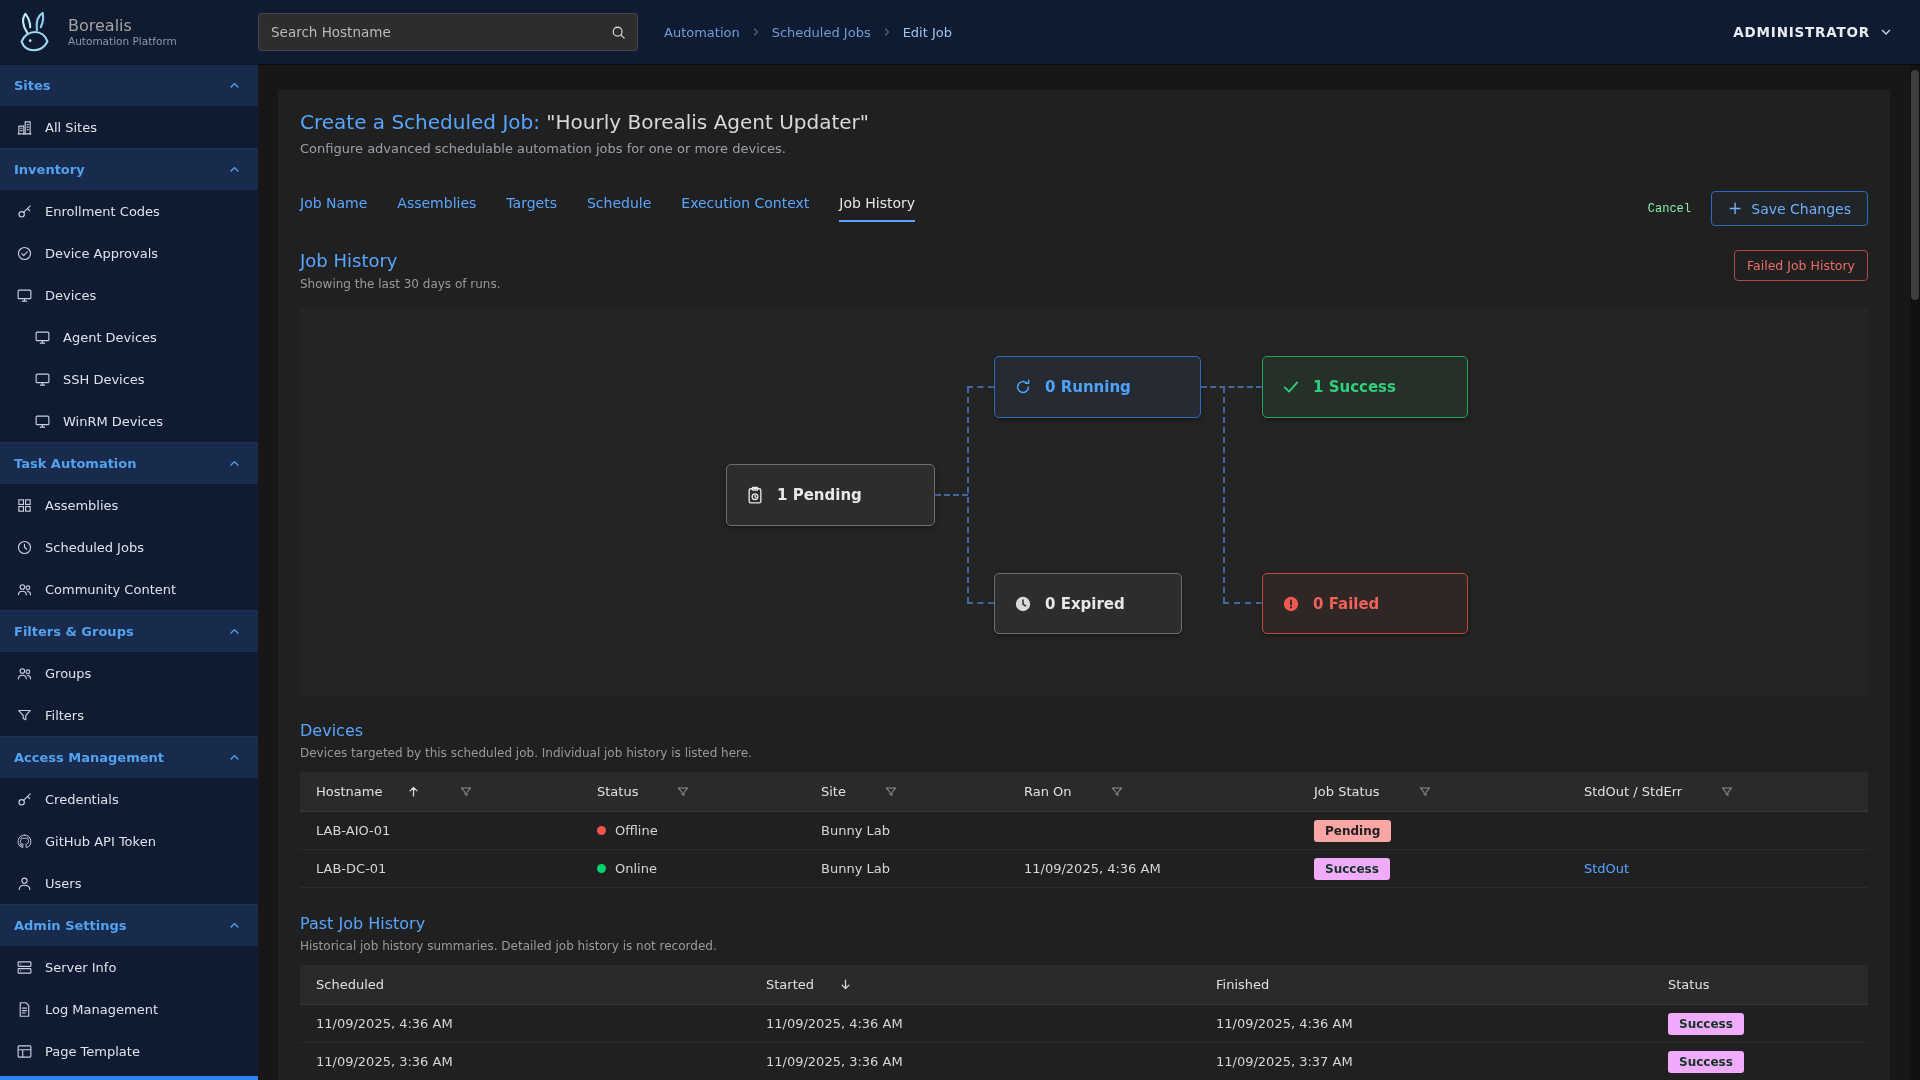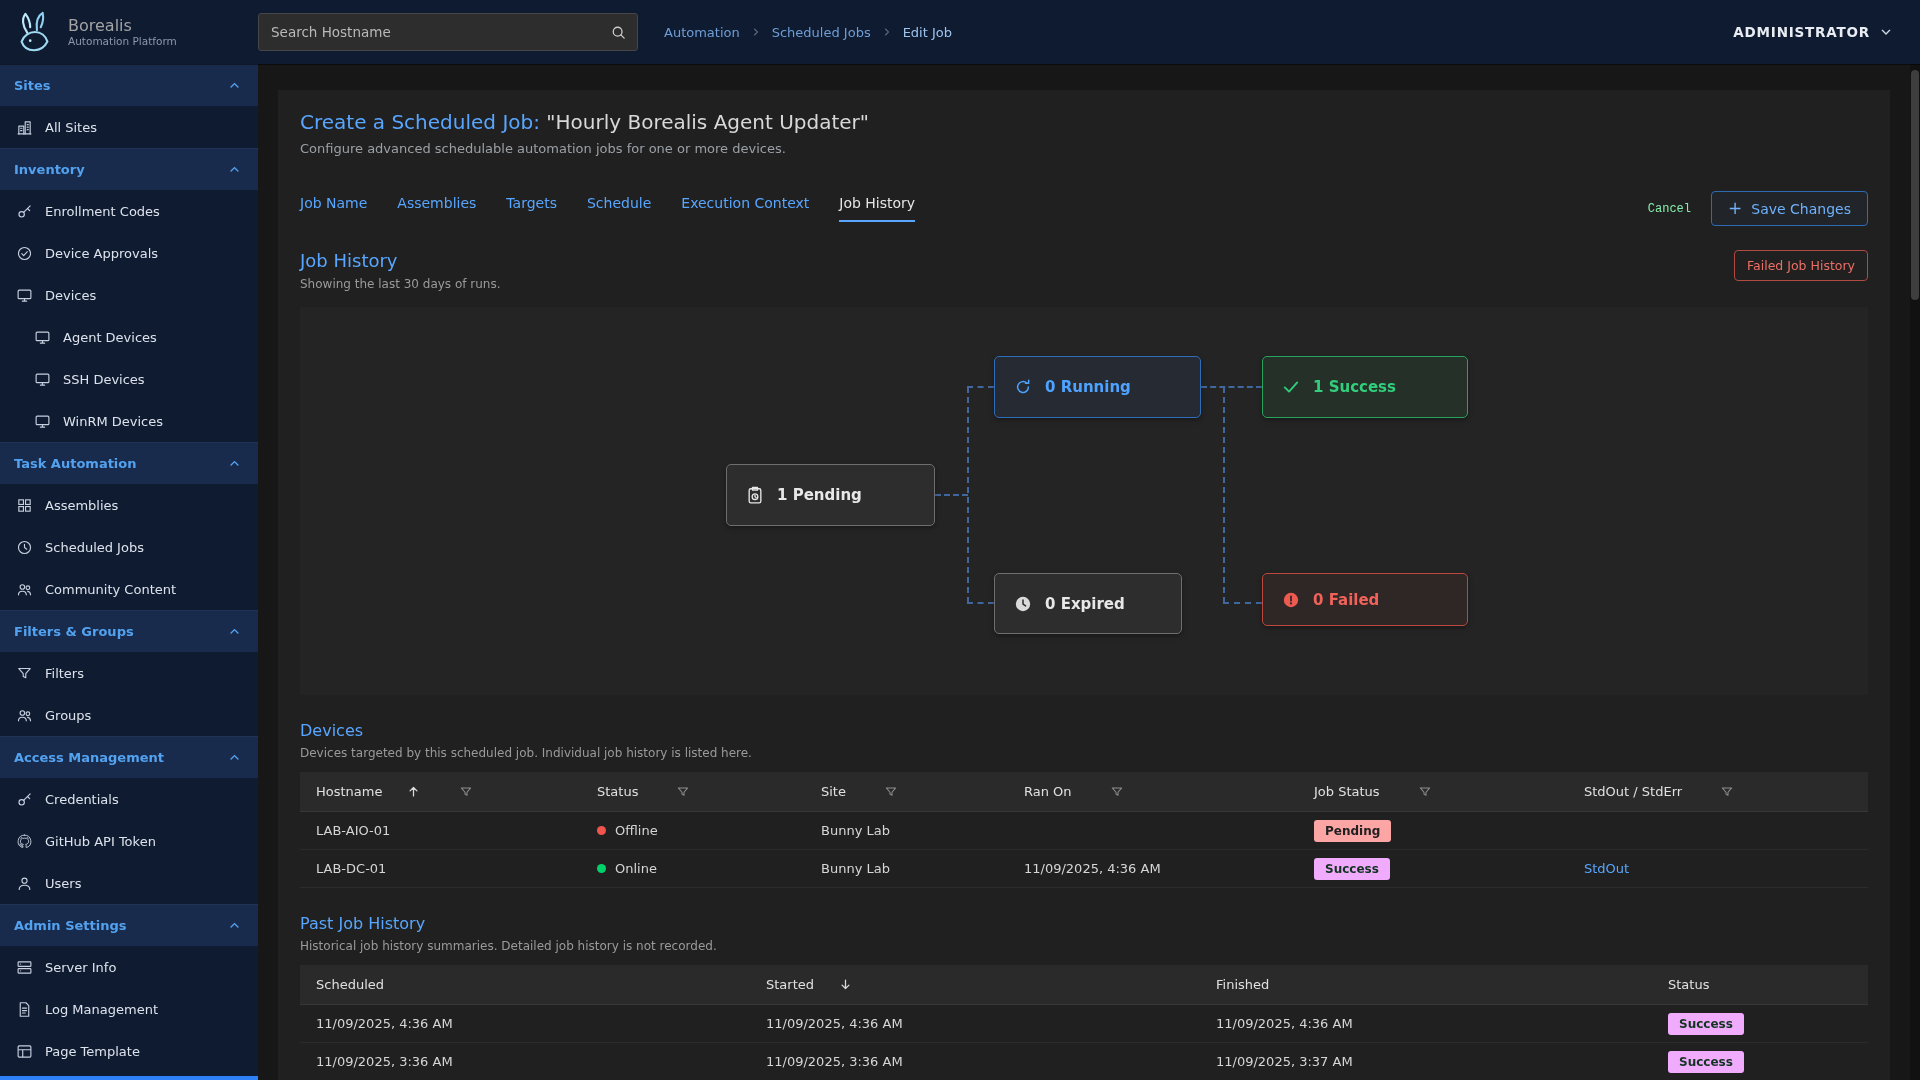--- a/index.html
+++ b/index.html
@@ -73,21 +73,21 @@
   
   .flow-panel{margin-top:16px;position:relative;height:388px;background:#242424;border-radius:2px}
   .node{position:absolute;display:flex;align-items:center;gap:12px;padding-left:18px;
     font-size:15px;font-weight:bold;border-radius:5px;border:1px solid #6e6e6e;background:#2d2d2d;
     color:#e8e8e8;box-shadow:0 2px 5px rgba(0,0,0,.35);cursor:pointer}
   .n-icon{display:flex}
   .node-pending{left:426px;top:157px;width:209px;height:62px}
   .node-running{left:694px;top:49px;width:207px;height:62px;border-color:#2e6db8;color:#4da3ff;background:#262b33}
   .node-success{left:962px;top:49px;width:206px;height:62px;border-color:#27a35c;color:#31cf7c;background:#253029}
   .node-expired{left:694px;top:266px;width:188px;height:61px}
-  .node-failed{left:962px;top:266px;width:206px;height:53px;border-color:#bc4840;color:#f0625a;background:#2f2626}
+  .node-failed{left:962px;top:266px;width:206px;height:61px;border-color:#bc4840;color:#f0625a;background:#2f2626}
   .conn{position:absolute}
   .conn.h{border-top:2px dashed #41679f;height:0}
   .conn.v{border-left:2px dashed #41679f;width:0}
   .c1{left:635px;top:187px;width:33px}
   .c2{left:667px;top:80px;height:216px}
   .c3{left:667px;top:79px;width:27px}
   .c4{left:667px;top:295px;width:27px}
   .c5{left:901px;top:79px;width:61px}
   .c6{left:923px;top:80px;height:216px}
   .c7{left:923px;top:295px;width:39px}
@@ -296,36 +296,36 @@
   <div class="side-section">
     <span>Filters &amp; Groups</span>
     <span class="ss-chev">
       <svg width="15" height="15" viewBox="0 0 24 24" fill="none" stroke="currentColor" stroke-width="2.2" stroke-linecap="round">
           <path d="M6.5 14.5L12 9l5.5 5.5"></path>
         </svg>
     </span>
   </div>
   <div class="side-item">
     <span class="si-icon">
-      <svg width="17" height="17" viewBox="0 0 24 24" fill="none" stroke="currentColor" stroke-width="1.6" stroke-linejoin="round">
-          <path d="M4 5h16l-6.2 7.3V18l-3.6-1.9v-3.8L4 5z"></path>
-        </svg>
-    </span>
-    <span>Filters</span>
-  </div>
-  <div class="side-item">
-    <span class="si-icon">
       <svg width="17" height="17" viewBox="0 0 24 24" fill="none" stroke="currentColor" stroke-width="1.6" stroke-linecap="round">
           <circle cx="9" cy="8.5" r="3.2"></circle>
           <path d="M3.5 19.5c0-3 2.5-5 5.5-5s5.5 2 5.5 5"></path>
           <circle cx="16.8" cy="9.5" r="2.6"></circle>
           <path d="M16.5 14.7c2.4.3 4 2 4 4.8"></path>
         </svg>
     </span>
     <span>Groups</span>
+  </div>
+  <div class="side-item">
+    <span class="si-icon">
+      <svg width="17" height="17" viewBox="0 0 24 24" fill="none" stroke="currentColor" stroke-width="1.6" stroke-linejoin="round">
+          <path d="M4 5h16l-6.2 7.3V18l-3.6-1.9v-3.8L4 5z"></path>
+        </svg>
+    </span>
+    <span>Filters</span>
   </div>
 
   <div class="side-section">
     <span>Access Management</span>
     <span class="ss-chev">
       <svg width="15" height="15" viewBox="0 0 24 24" fill="none" stroke="currentColor" stroke-width="2.2" stroke-linecap="round">
           <path d="M6.5 14.5L12 9l5.5 5.5"></path>
         </svg>
     </span>
   </div>

